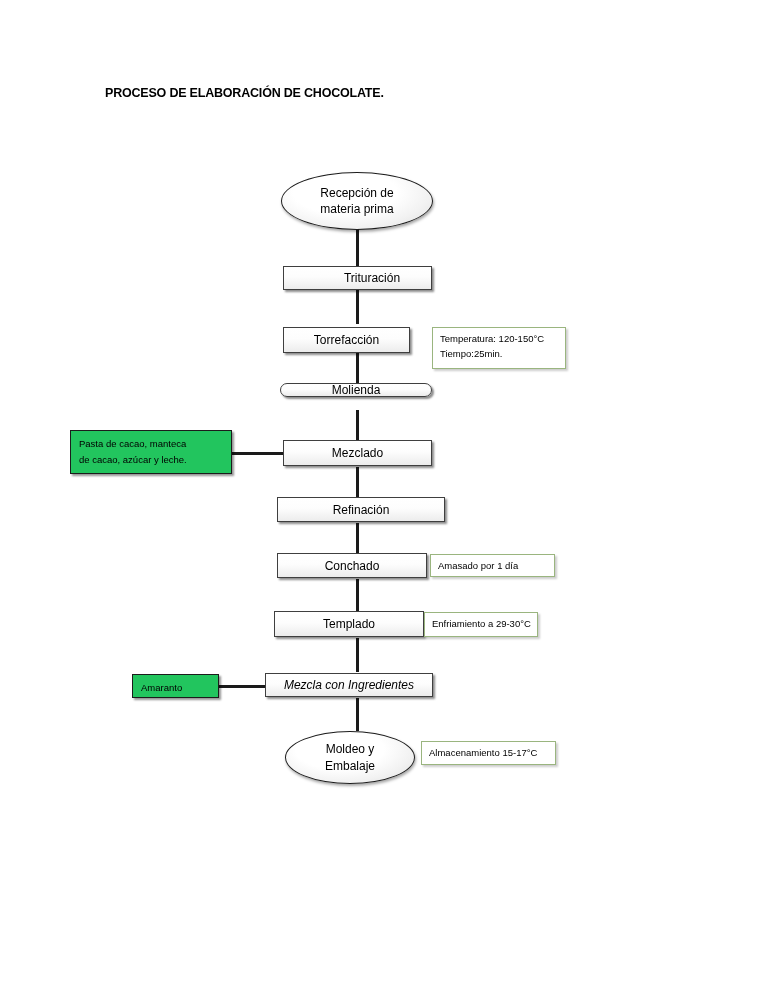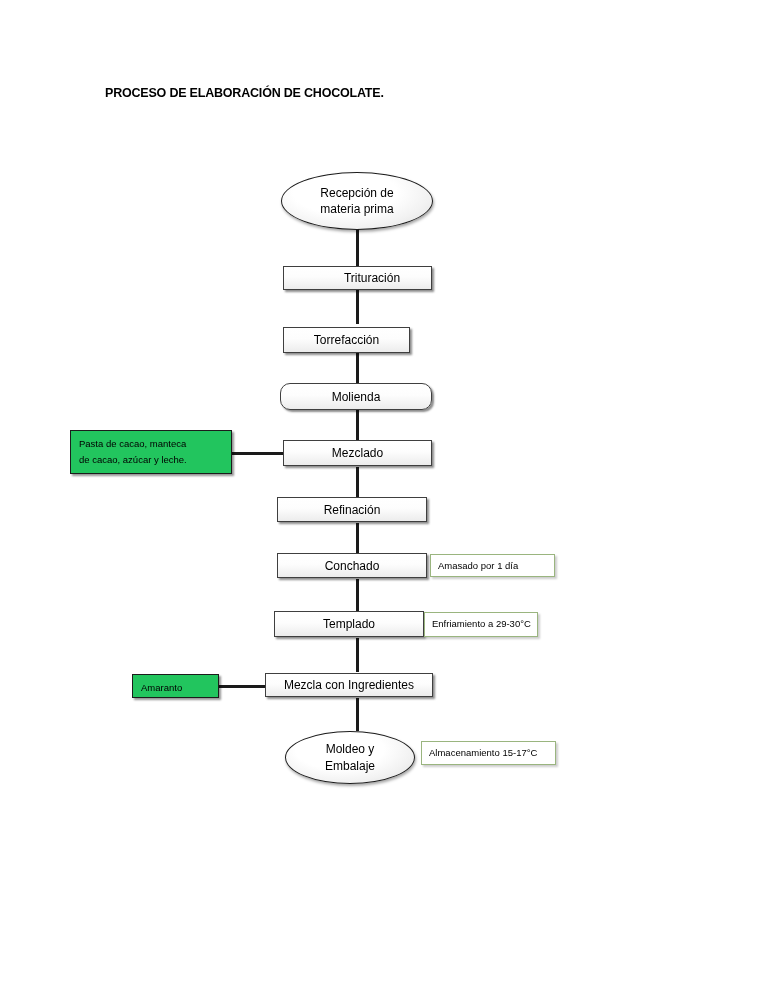--- a/index.html
+++ b/index.html
@@ -130,37 +130,41 @@
 
   <div class="term" style="left:281px; top:172px; width:152px; height:58px;">
     <span>Recepción de</span>
     <span>materia prima</span>
   </div>
 
   <div class="proc" style="left:283px; top:266px; width:149px; height:24px;padding-left:29px;">Trituración</div>
 
   <div class="proc" style="left:283px; top:327px; width:127px; height:26px;">Torrefacción</div>
 
-  <div class="proc" style="left:280px; top:383px; width:152px; height:27px;border-radius:10px;">Molienda</div>
+  <div class="proc" style="left:280px; top:383px; width:152px; height:14px;border-radius:10px;">Molienda</div>
 
   <div class="proc" style="left:283px; top:440px; width:149px; height:26px;">Mezclado</div>
 
-  <div class="proc" style="left:277px; top:497px; width:150px; height:25px;">Refinación</div>
+  <div class="proc" style="left:277px; top:497px; width:168px; height:25px;">Refinación</div>
 
   <div class="proc" style="left:277px; top:553px; width:150px; height:25px;">Conchado</div>
 
   <div class="proc" style="left:274px; top:611px; width:150px; height:26px;">Templado</div>
 
-  <div class="proc" style="left:265px; top:673px; width:168px; height:24px;">Mezcla con Ingredientes</div>
+  <div class="proc" style="left:265px; top:673px; width:168px; height:24px;font-style:italic;">Mezcla con Ingredientes</div>
 
   <div class="term" style="left:285px; top:731px; width:130px; height:53px;">
     <span>Moldeo y</span>
     <span>Embalaje</span>
   </div>
 
+  <div class="note-green" style="left:432px; top:327px; width:134px; height:42px;">
+    <div>Temperatura: 120-150°C</div>
+    <div>Tiempo:25min.</div>
+  </div>
 
   <div class="note-black" style="left:70px; top:430px; width:162px; height:44px;">
     <div>Pasta de cacao, manteca</div>
     <div>de cacao, azúcar y leche.</div>
   </div>
 
   <div class="note-green" style="left:430px; top:554px; width:125px; height:23px;">
     <div>Amasado por 1 día</div>
   </div>
 

